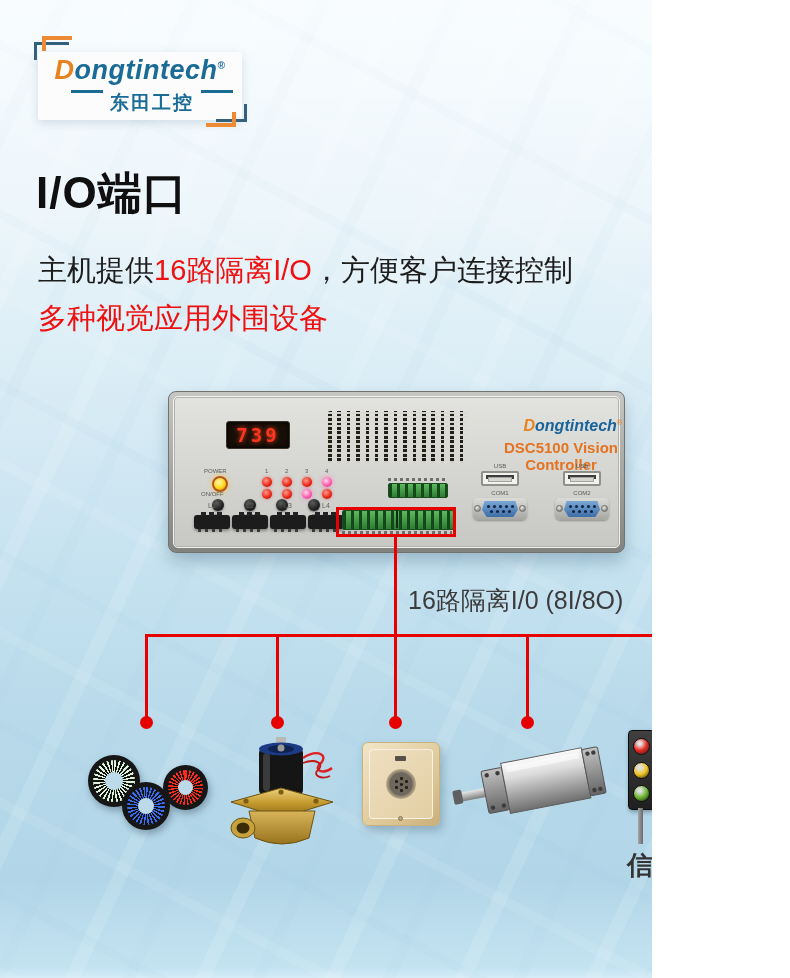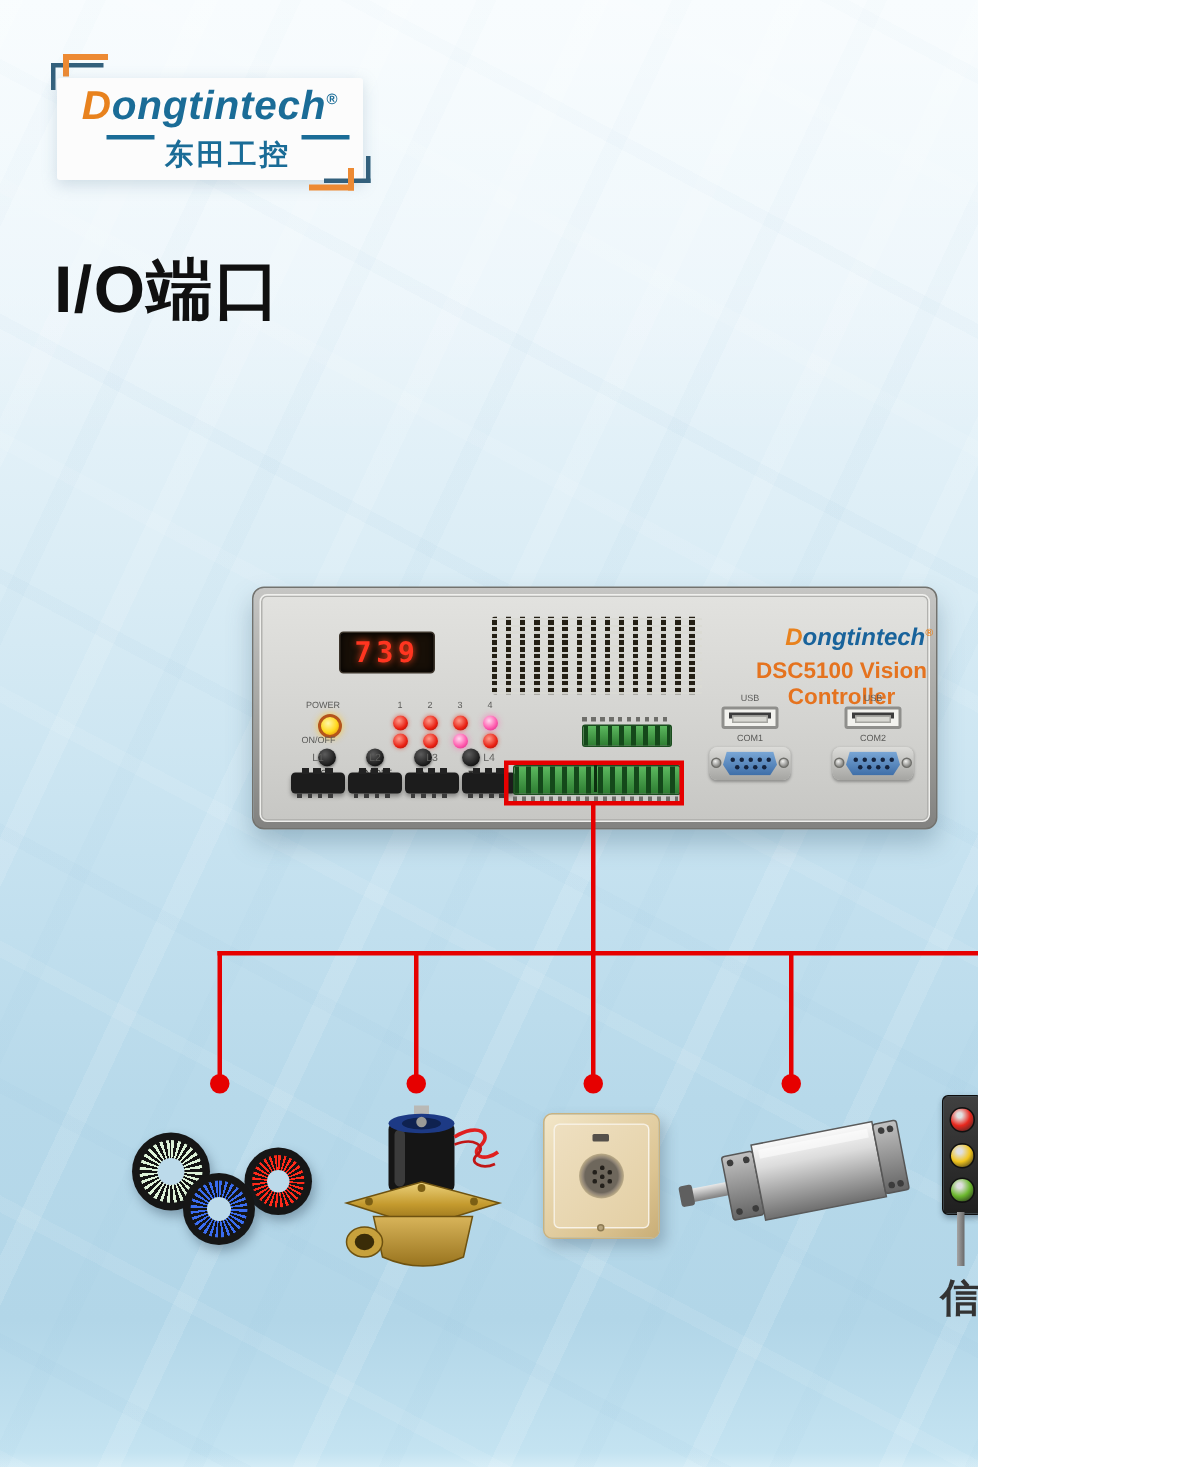--- a/index.html
+++ b/index.html
@@ -148,20 +148,24 @@
     <div class="logo-sub">
       <span class="dash"></span>
       <span>东田工控</span>
       <span class="dash"></span>
     </div>
   </div>
   <div class="cbr b-navy-br"></div>
   <div class="cbr b-orng-br"></div>
 
   <div class="page-title">I/O端口</div>
+  <div class="intro">
+    <p><span>主机提供</span><span class="red">16路隔离I/O</span><span>，方便客户连接控制</span></p>
+    <p class="red">多种视觉应用外围设备</p>
+  </div>
 
   <div class="ctrl">
     <div class="ctrl-outer"></div>
     <div class="ctrl-panel"></div>
 
     <div class="seg-display">739</div>
 
     <span class="micro" style="left:36px;top:77px;">POWER</span>
     <span class="micro" style="left:97px;top:77px;">1</span>
     <span class="micro" style="left:117px;top:77px;">2</span>
@@ -258,20 +262,21 @@
             <span class="pin"></span>
             <span class="pin"></span>
           </div>
         </div>
       <span class="screw r"></span>
     </div>
   </div>
 
   <div class="rrect"></div>
   <div class="rline" style="left:394px;top:536px;width:3px;height:100px;"></div>
+  <div class="dgm-label">16路隔离I/0 (8I/8O)</div>
   <div class="rline" style="left:145px;top:634px;width:523px;height:3px;"></div>
   <div class="rline" style="left:145px;top:634px;width:3px;height:84px;"></div>
   <div class="rline" style="left:276px;top:634px;width:3px;height:84px;"></div>
   <div class="rline" style="left:394px;top:634px;width:3px;height:84px;"></div>
   <div class="rline" style="left:526px;top:634px;width:3px;height:84px;"></div>
   <div class="rline" style="left:665px;top:634px;width:3px;height:84px;"></div>
   <div class="rdot" style="left:140px;top:716px;"></div>
   <div class="rdot" style="left:271px;top:716px;"></div>
   <div class="rdot" style="left:389px;top:716px;"></div>
   <div class="rdot" style="left:521px;top:716px;"></div>

